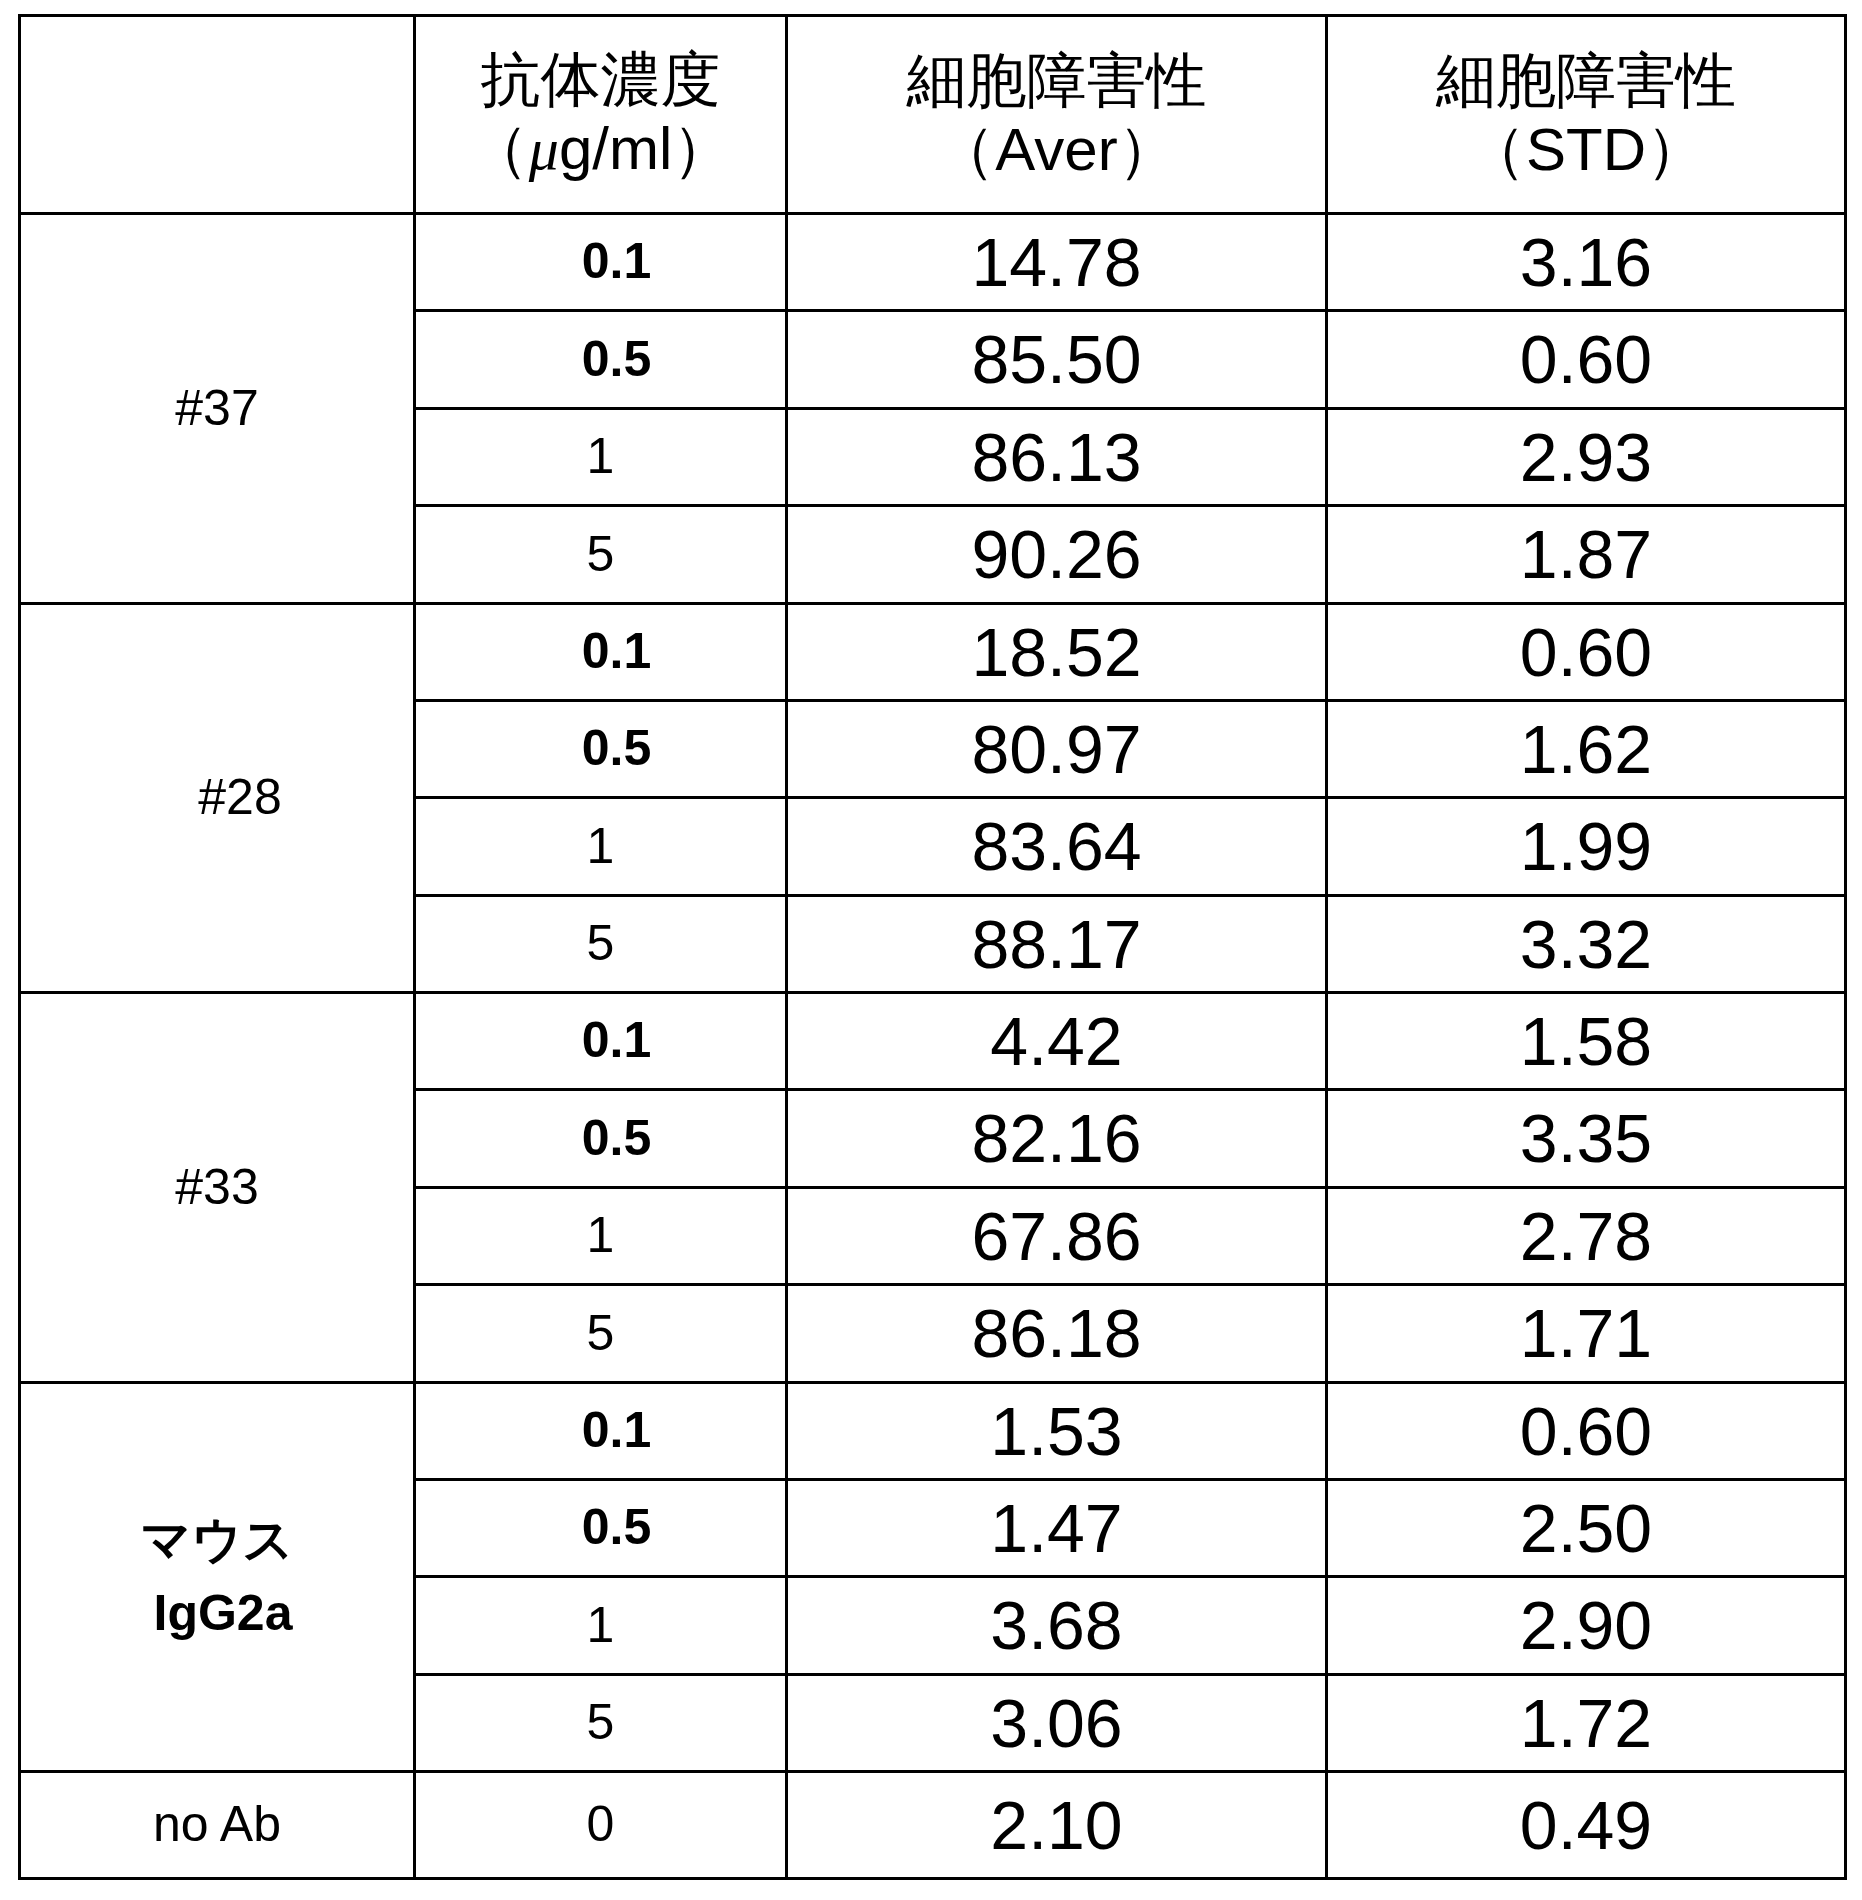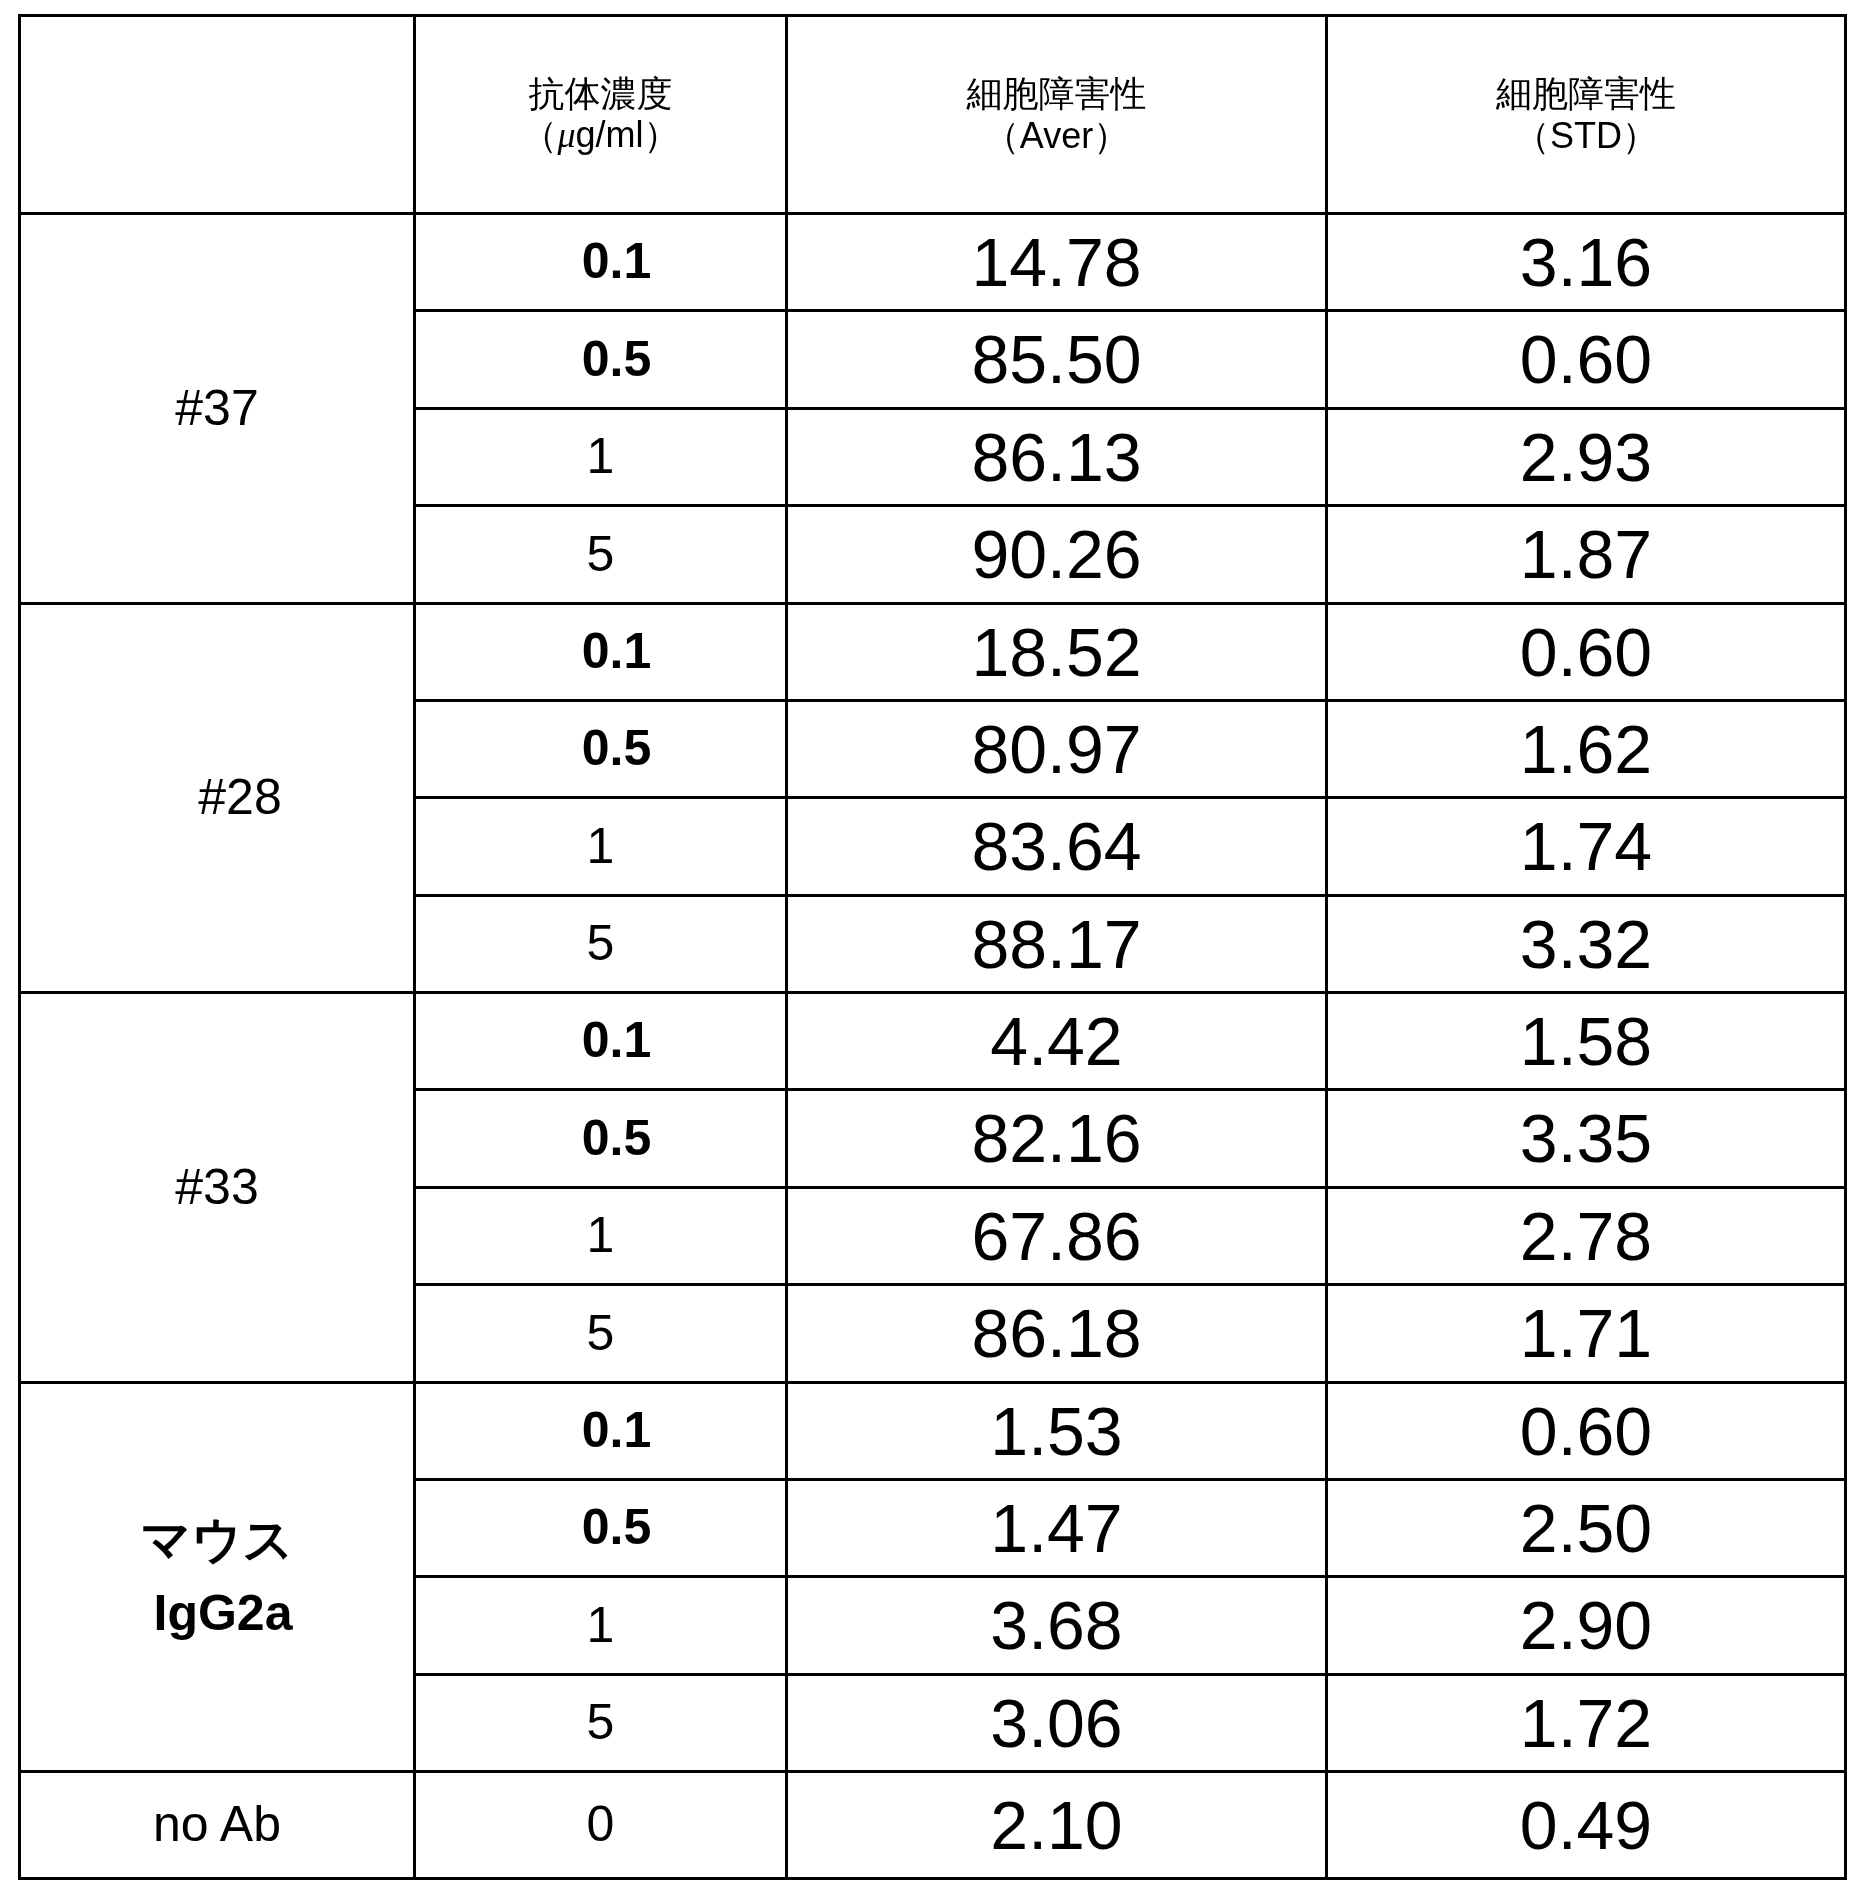--- a/index.html
+++ b/index.html
@@ -42,21 +42,21 @@
   col.c-conc  { width: 372px; }
   col.c-aver  { width: 540px; }
   col.c-std   { width: 519px; }
 
   
   .hdr-blank {
     border-left-color: #ffffff;
     border-top-color: #ffffff;
   }
   thead td {
-    font-size: 36px;
+    font-size: 60px;
     height: 195px;
   }
   thead td .hline {
     display: block;
     white-space: nowrap;
   }
 
   
   tbody td {
     font-size: 50px;
@@ -150,21 +150,21 @@
           <td class="val-cell">0.60</td>
         </tr>
         <tr>
           <td class="conc-cell bold">0.5</td>
           <td class="val-cell">80.97</td>
           <td class="val-cell">1.62</td>
         </tr>
         <tr>
           <td class="conc-cell">1</td>
           <td class="val-cell">83.64</td>
-          <td class="val-cell">1.74</td>
+          <td class="val-cell">1.99</td>
         </tr>
         <tr>
           <td class="conc-cell">5</td>
           <td class="val-cell">88.17</td>
           <td class="val-cell">3.32</td>
         </tr>
         <tr>
           <td class="group-cell" rowspan="4">
             <span style="display: block;">#33</span>
           </td>

